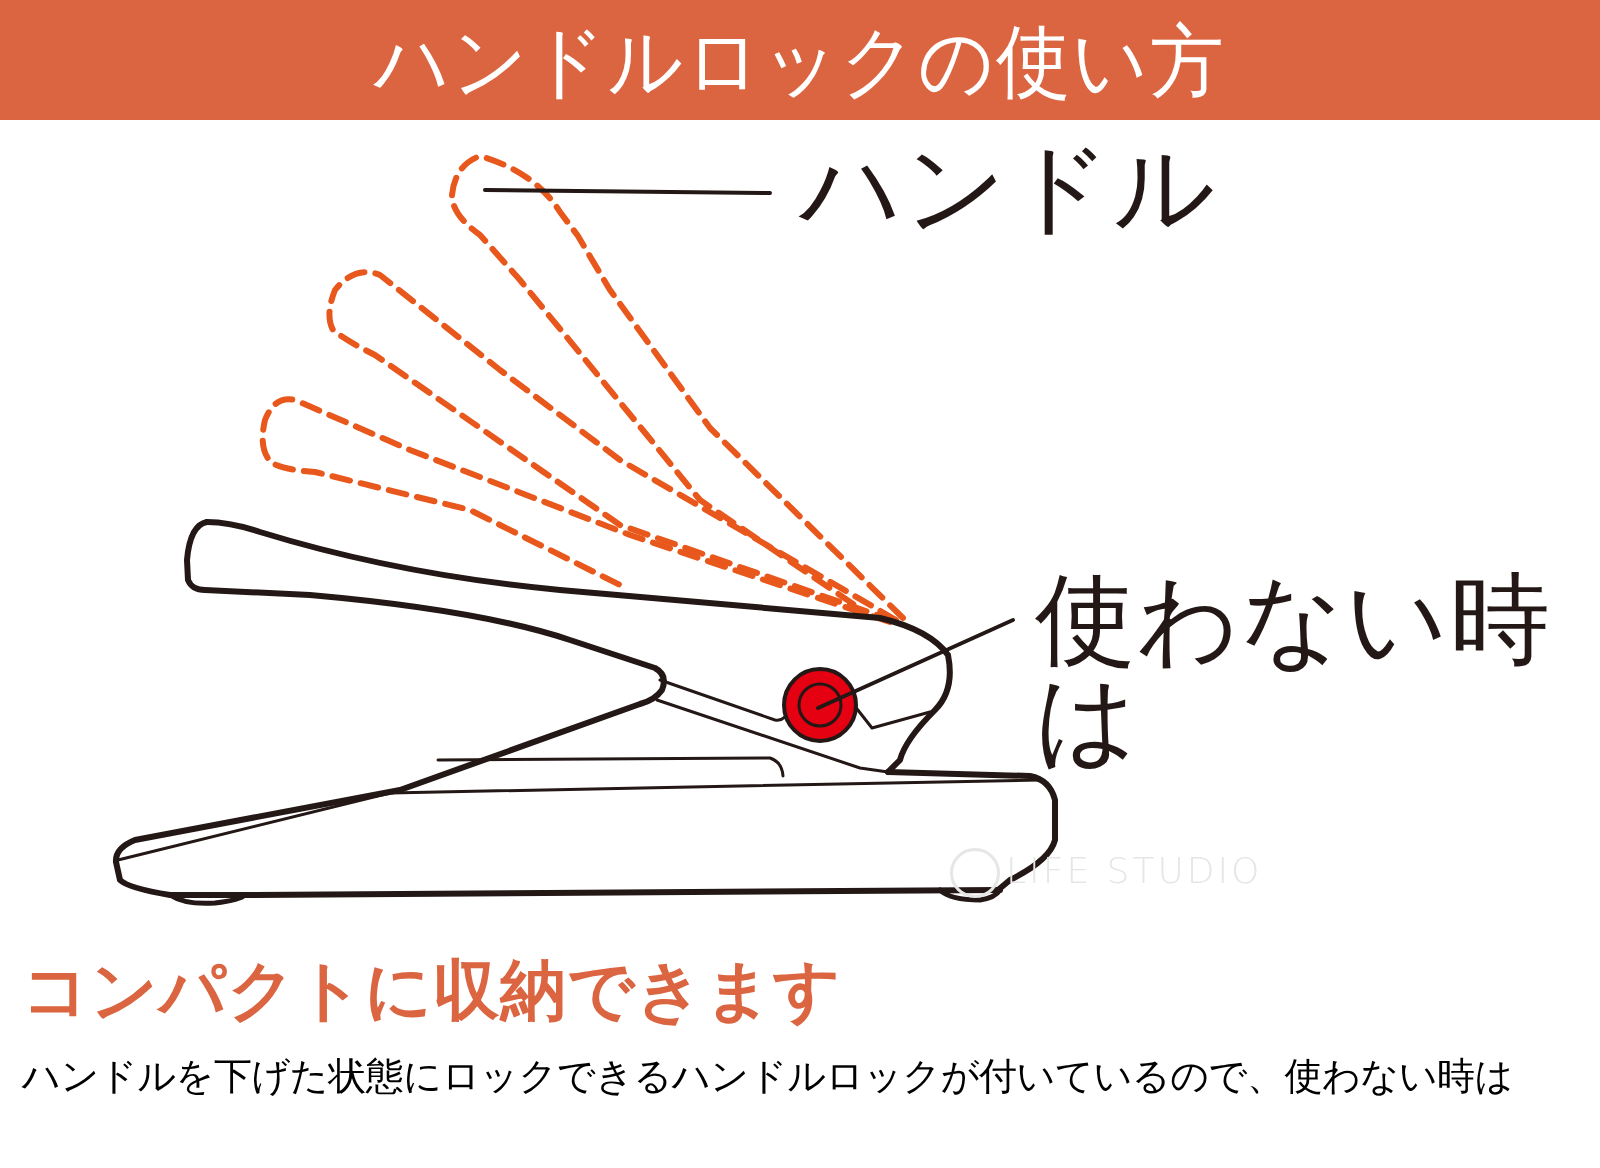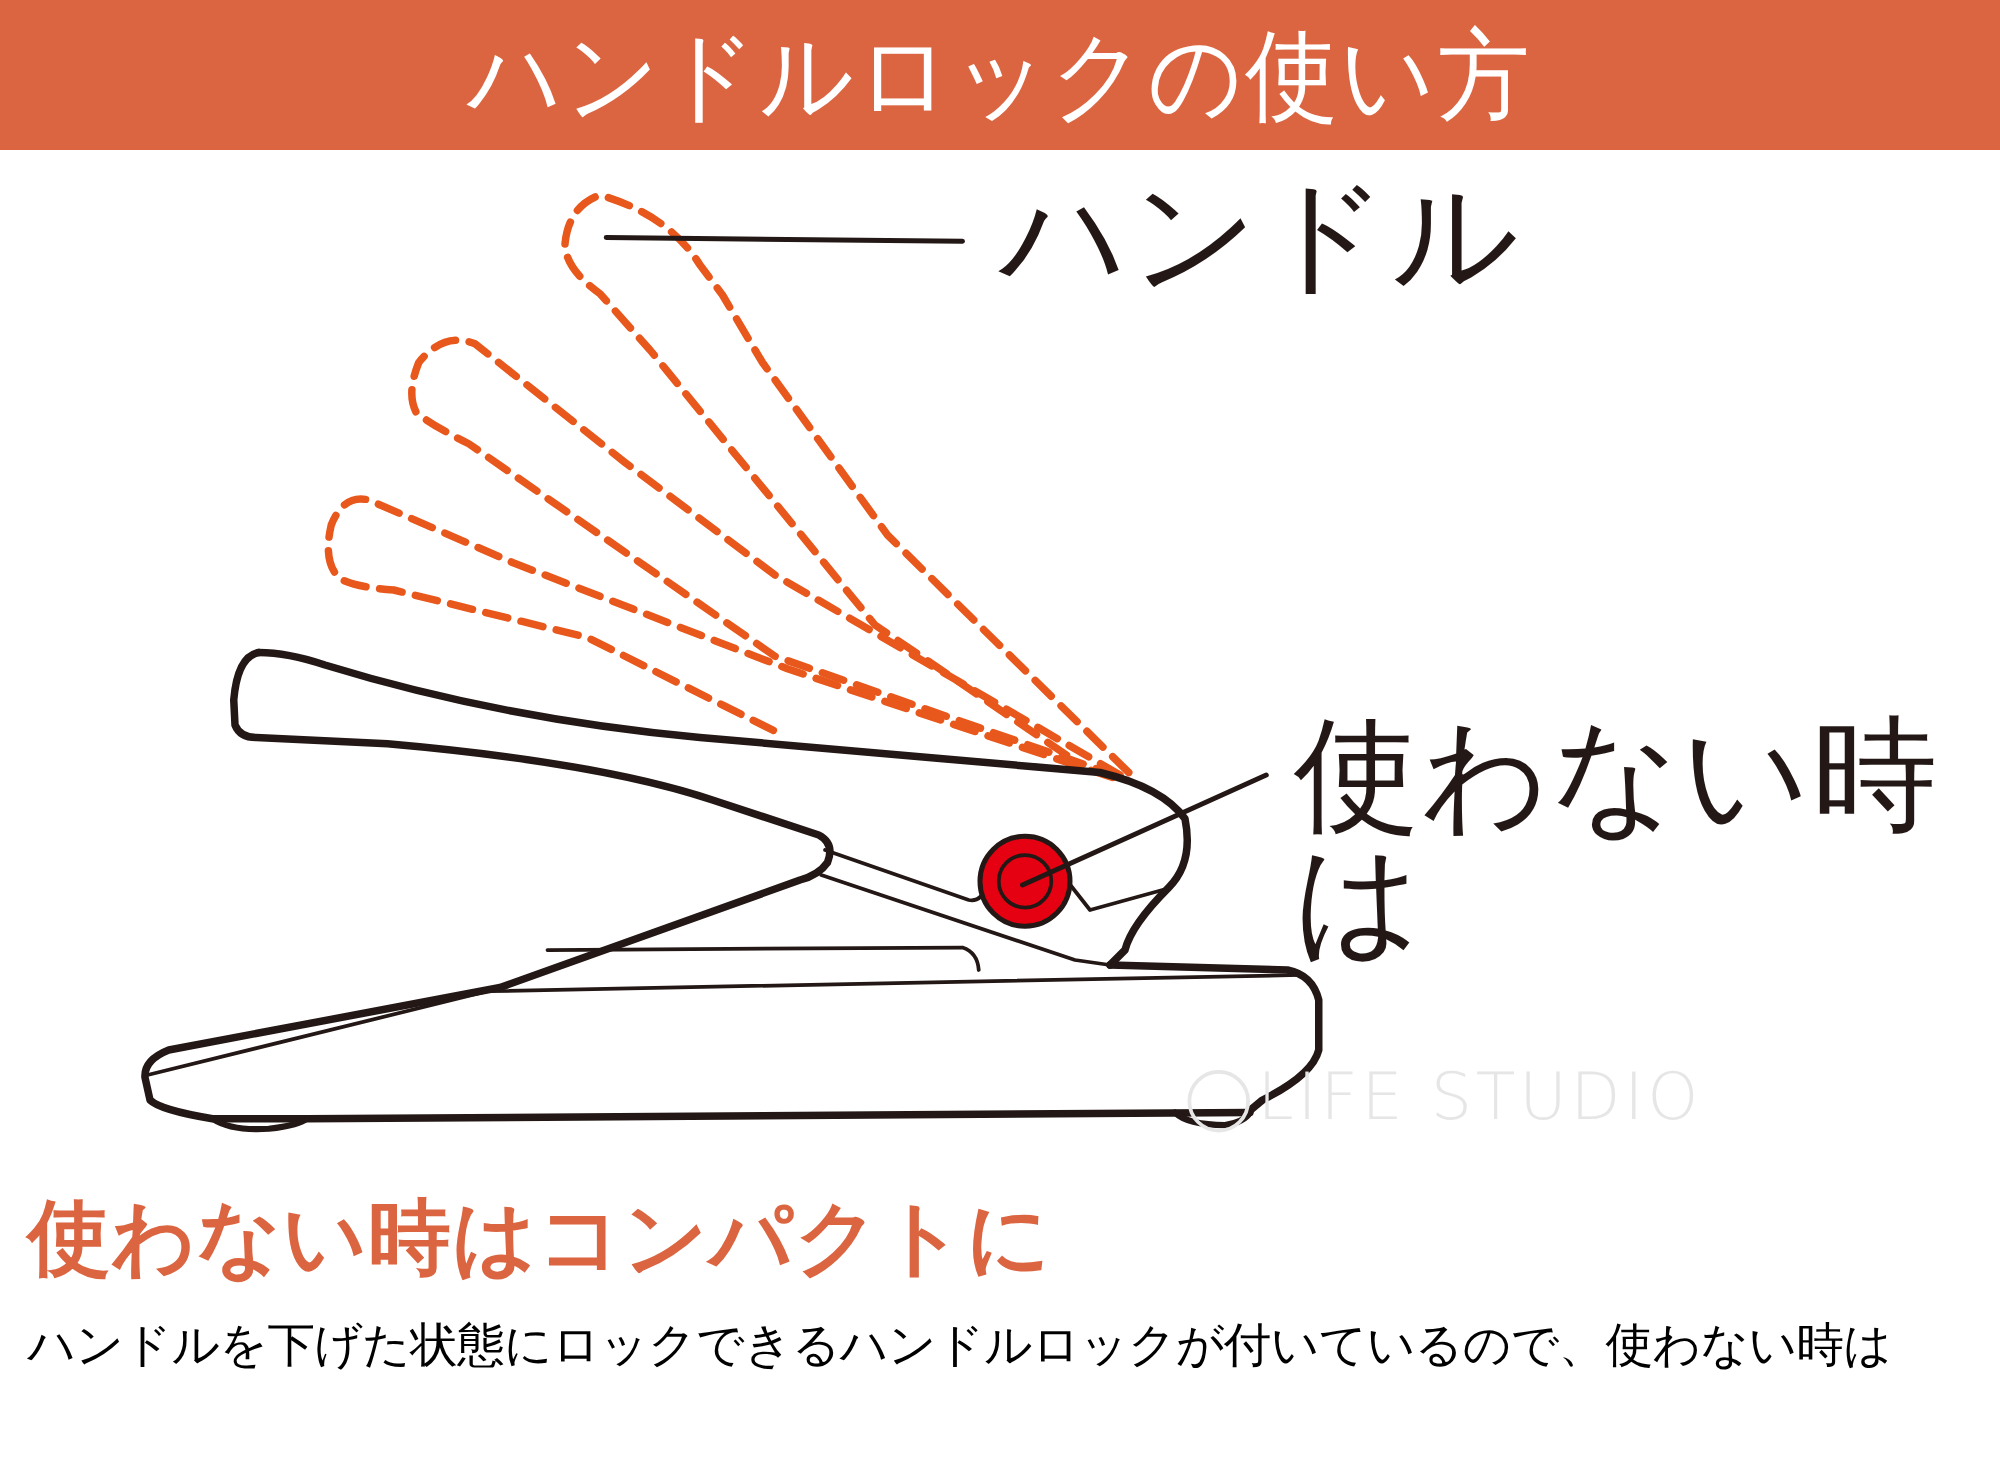--- a/index.html
+++ b/index.html
@@ -6,21 +6,21 @@
   body { width: 1600px; height: 1168px; position: relative; overflow: hidden;
          font-family: "DejaVu Sans", "Liberation Sans", sans-serif; }
   .header { position: absolute; left: 0; top: 0; width: 1600px; height: 120px;
             background: #dc6541; display: flex; align-items: center; justify-content: center; }
   .header-title { color: #ffffff; font-size: 74px; font-weight: normal; letter-spacing: 2px;
                   line-height: 1; transform: scaleY(1.08); margin-top: 2px; }
   .diagram { position: absolute; left: 0; top: 111px; width: 1600px; height: 830px; }
   .label { position: absolute; color: #231815; font-weight: 300; line-height: 1; }
   .label-handle { left: 800px; top: 138px; font-size: 100px; letter-spacing: 2px; }
   .label-stopper { left: 1035px; top: 570px; font-size: 100px; letter-spacing: 2px; }
-  .watermark { position: absolute; left: 950px; top: 848px; color: #e6e6e6; font-size: 52px;
+  .watermark { position: absolute; left: 950px; top: 848px; color: #e6e6e6; font-size: 36px;
                letter-spacing: 3px; font-weight: 300; }
   .watermark .wm-logo { display: inline-block; width: 44px; height: 44px; border: 3px solid #e6e6e6;
                         border-radius: 50%; vertical-align: middle; margin-right: 6px; }
   .subtitle { position: absolute; left: 22px; top: 958px; color: #dc6541; font-size: 66px;
               font-weight: bold; line-height: 1; letter-spacing: 1px; }
   .body-text { position: absolute; left: 22px; top: 1054px; width: 1570px; color: #000000;
                font-size: 38px; line-height: 44px; letter-spacing: -0.5px; }
 </style>
 </head>
 <body>
@@ -69,17 +69,17 @@
     </g>
   </svg>
 
   <div class="label label-handle" style="top:27px">ハンドル</div>
   <div class="label label-stopper" style="top:459px">使わない時は</div>
   <div class="watermark" style="top:737px">
     <span class="wm-logo"></span><span>LIFE STUDIO</span>
   </div>
 </div>
 
-<div class="subtitle">使わない時はコンパクトに</div>
+<div class="subtitle">コンパクトに収納できます</div>
 
 <div class="body-text">
   <div>ハンドルを下げた状態にロックできるハンドルロックが付いているので、使わない時は</div>
 </div>
 
 </body></html>

